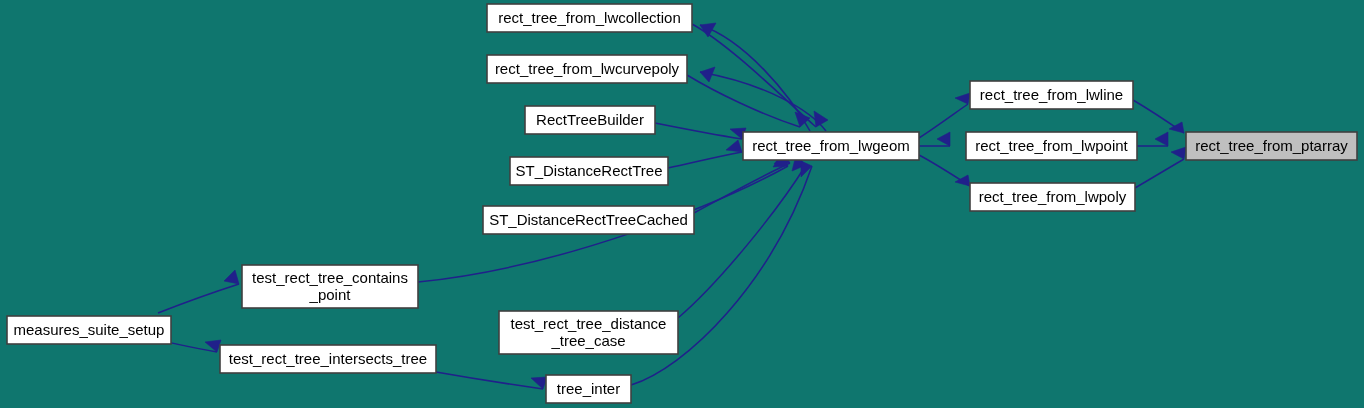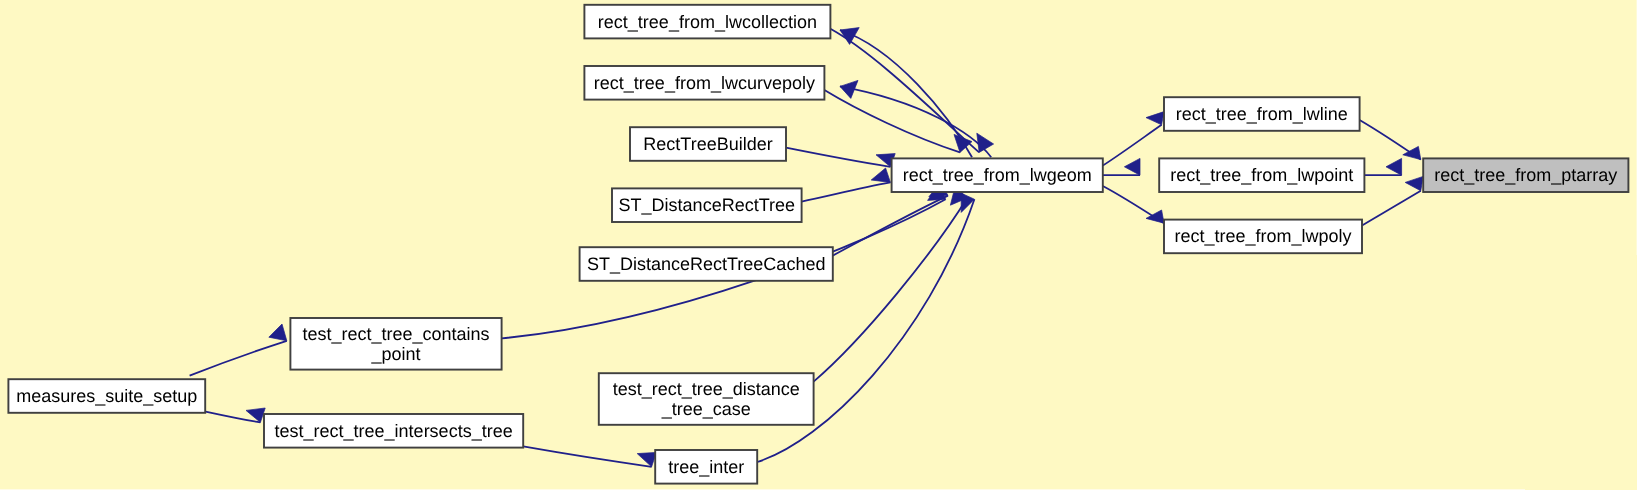--- a/index.html
+++ b/index.html
@@ -7,21 +7,21 @@
     padding: 0;
     background: #ffffff;
   }
   body {
     font-family: "Liberation Sans", sans-serif;
   }
   #callgraph-root {
     position: relative;
     width: 1364px;
     height: 408px;
-    background: #fef9c3;
+    background: #0f766e;
     overflow: hidden;
   }
   svg#graph {
     position: absolute;
     top: 0;
     left: 0;
     width: 1364px;
     height: 408px;
     display: block;
   }

